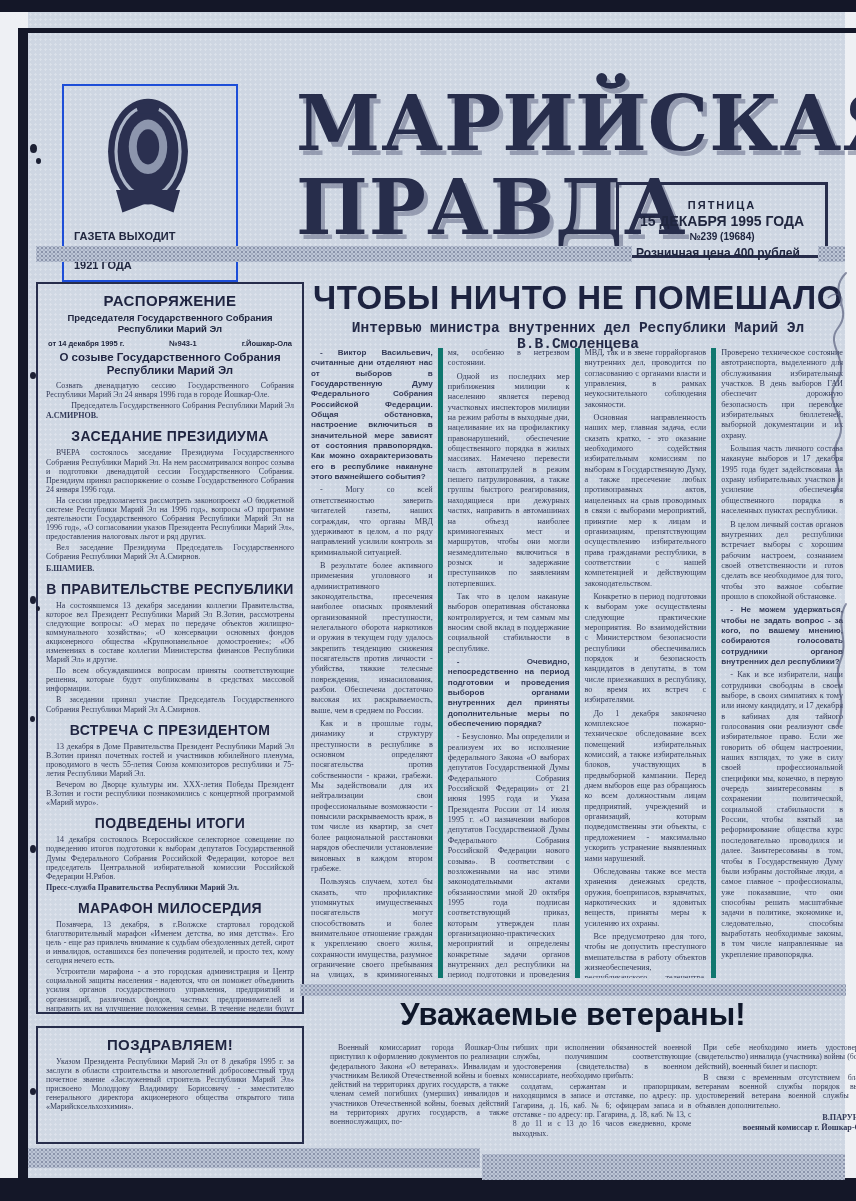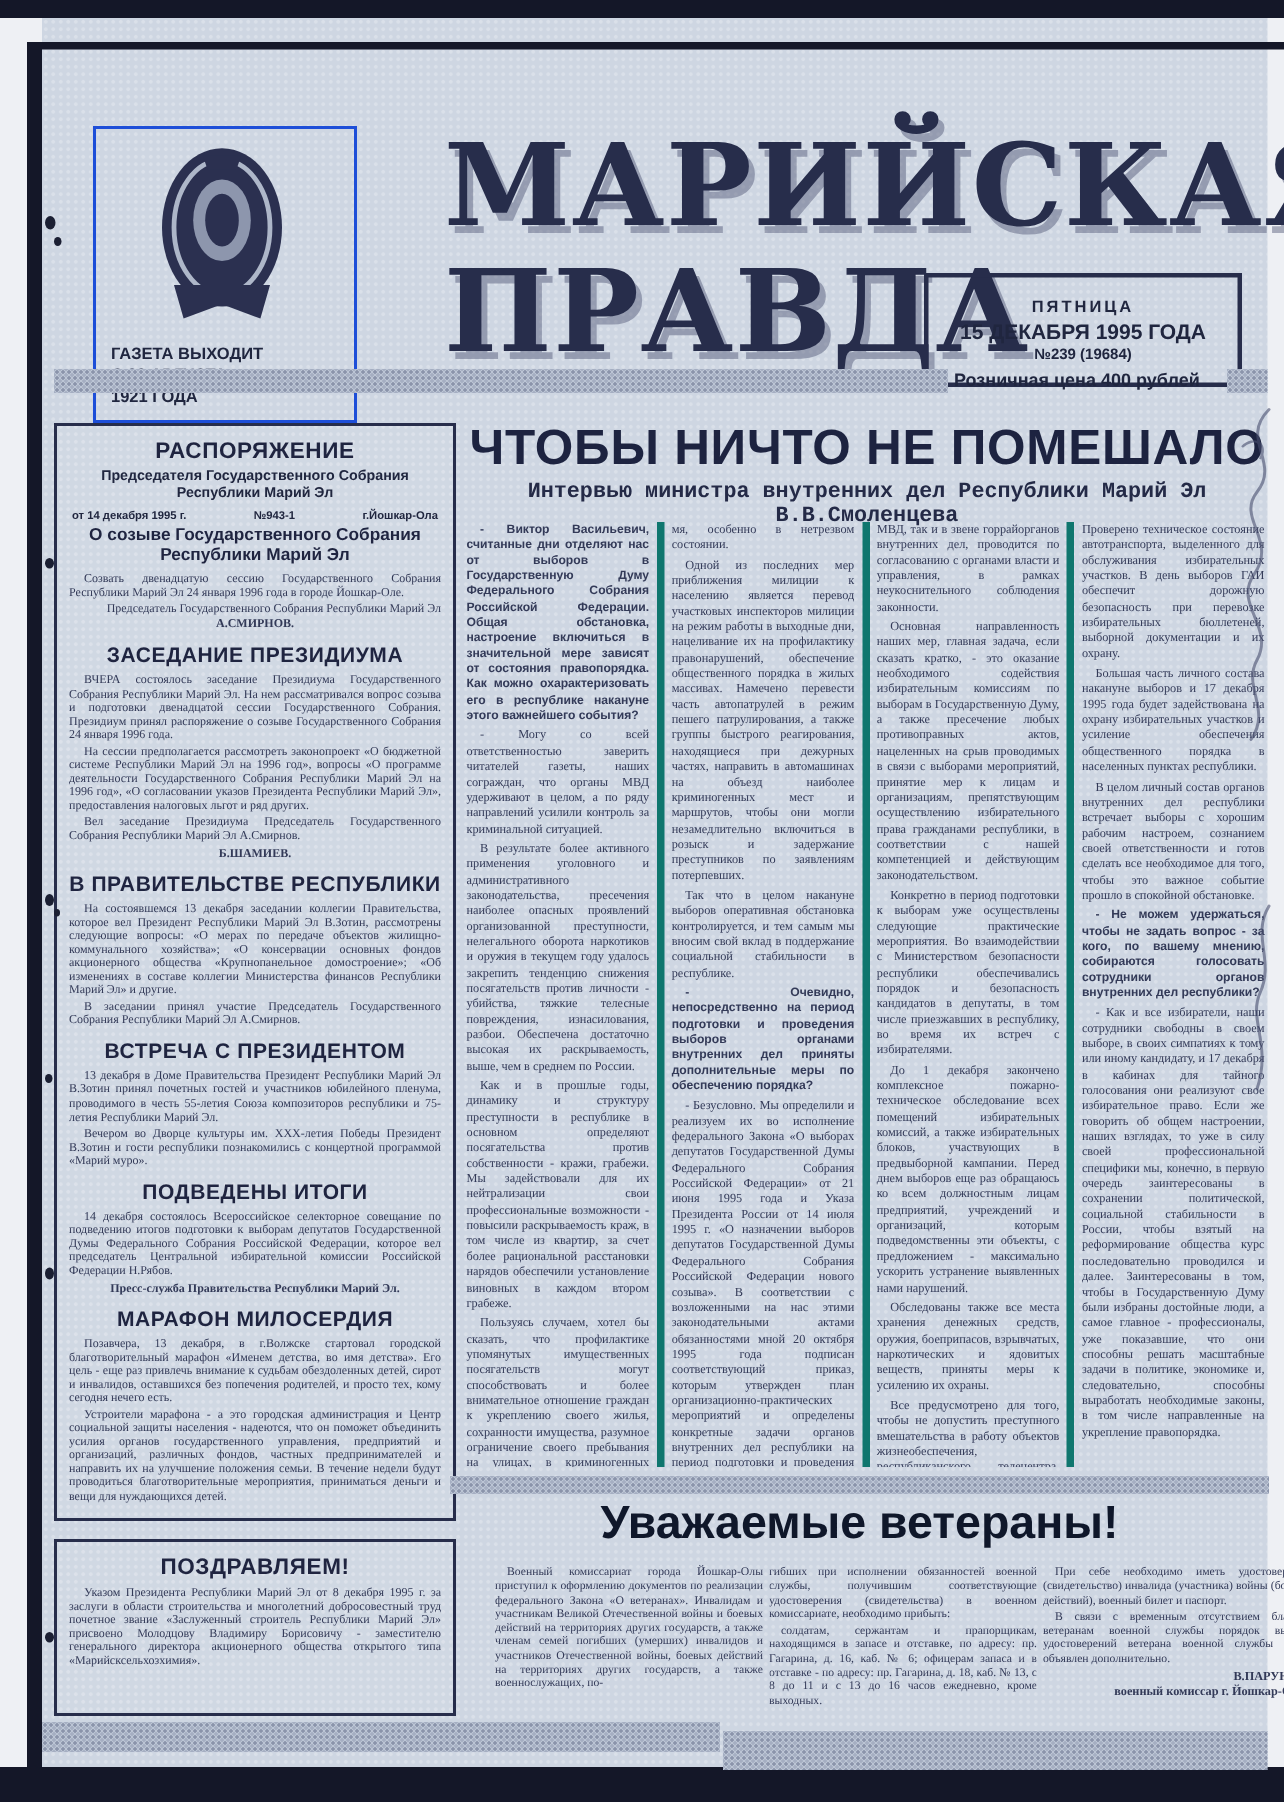--- a/index.html
+++ b/index.html
@@ -45,21 +45,21 @@
   .box-b{left:36px;top:1026px;width:268px;height:118px;}
   .h-sec{font-family:"Liberation Sans",sans-serif;font-weight:bold;text-align:center;
       font-size:14px;letter-spacing:.4px;margin:8px 0 4px;color:#1f2440;}
   .h-sec.first{margin-top:0;font-size:15px;}
   .box p{margin:0 0 2px;text-indent:10px;text-align:justify;font-size:8px;line-height:9.1px;}
   .c{text-align:center;}
   .d-org{font-family:"Liberation Sans",sans-serif;font-weight:bold;font-size:9.5px;line-height:1.15;color:#20263f;}
   .d-meta{display:flex;justify-content:space-between;font-family:"Liberation Sans",sans-serif;
       font-weight:bold;font-size:7.5px;margin:4px 2px 3px;color:#20263f;}
   .d-subj{font-family:"Liberation Sans",sans-serif;font-weight:bold;font-size:11.5px;line-height:1.1;color:#1f2440;margin-bottom:4px;}
-  .sig{text-align:center;font-weight:bold;font-size:8px;margin:1px 0 2px;}
+  .sig{text-align:left;font-weight:bold;font-size:8px;margin:1px 0 2px;}
   .sig-role{text-align:right;font-size:8px;line-height:9.1px;}
 
   
   .headline{left:308px;top:281px;width:540px;text-align:center;font-family:"Liberation Sans",sans-serif;
       font-weight:bold;font-size:33px;line-height:1;letter-spacing:.5px;color:#1d2340;}
   .subhead{left:308px;top:320px;width:540px;text-align:center;font-family:Liberation Mono, monospace;
       font-weight:bold;font-size:14.5px;color:#242a47;}
   .cols{left:306px;top:348px;width:542px;height:630px;display:flex;}
   .icol{flex:1;padding:0 5px;box-sizing:border-box;overflow:hidden;}
   .icol + .icol{border-left:5px solid #0f766e;}
@@ -140,20 +140,21 @@
       <div class="h-sec">ЗАСЕДАНИЕ ПРЕЗИДИУМА</div>
       <p>ВЧЕРА состоялось заседание Президиума Государственного Собрания Республики Марий Эл. На нем рассматривался вопрос созыва и подготовки двенадцатой сессии Государственного Собрания. Президиум принял распоряжение о созыве Государственного Собрания 24 января 1996 года.</p>
       <p>На сессии предполагается рассмотреть законопроект «О бюджетной системе Республики Марий Эл на 1996 год», вопросы «О программе деятельности Государственного Собрания Республики Марий Эл на 1996 год», «О согласовании указов Президента Республики Марий Эл», предоставления налоговых льгот и ряд других.</p>
       <p>Вел заседание Президиума Председатель Государственного Собрания Республики Марий Эл А.Смирнов.</p>
       <div class="sig">Б.ШАМИЕВ.</div>
     </div>
 
     <div>
       <div class="h-sec">В ПРАВИТЕЛЬСТВЕ РЕСПУБЛИКИ</div>
       <p>На состоявшемся 13 декабря заседании коллегии Правительства, которое вел Президент Республики Марий Эл В.Зотин, рассмотрены следующие вопросы: «О мерах по передаче объектов жилищно-коммунального хозяйства»; «О консервации основных фондов акционерного общества «Крупнопанельное домостроение»; «Об изменениях в составе коллегии Министерства финансов Республики Марий Эл» и другие.</p>
+      <p>По всем обсуждавшимся вопросам приняты соответствующие решения, которые будут опубликованы в средствах массовой информации.</p>
       <p>В заседании принял участие Председатель Государственного Собрания Республики Марий Эл А.Смирнов.</p>
     </div>
 
     <div>
       <div class="h-sec">ВСТРЕЧА С ПРЕЗИДЕНТОМ</div>
       <p>13 декабря в Доме Правительства Президент Республики Марий Эл В.Зотин принял почетных гостей и участников юбилейного пленума, проводимого в честь 55-летия Союза композиторов республики и 75-летия Республики Марий Эл.</p>
       <p>Вечером во Дворце культуры им. XXX-летия Победы Президент В.Зотин и гости республики познакомились с концертной программой «Марий муро».</p>
     </div>
 
     <div>

